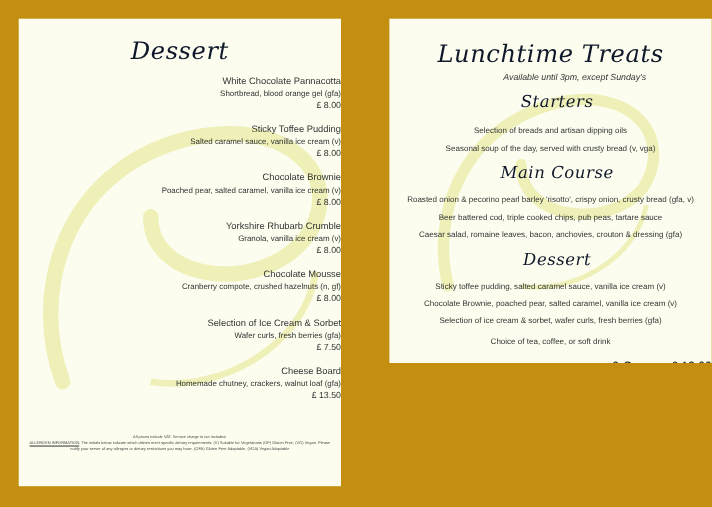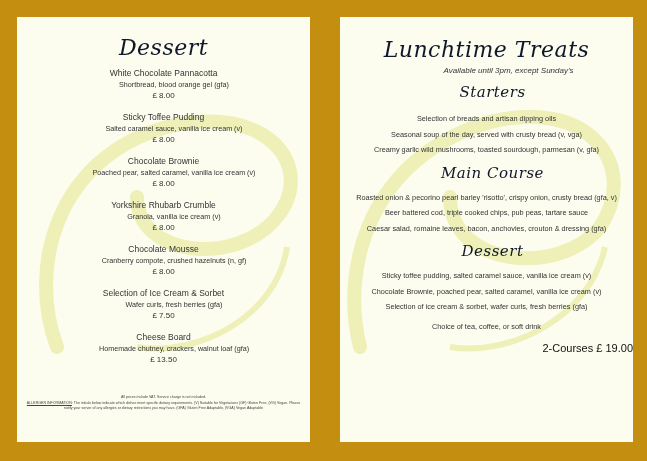--- a/index.html
+++ b/index.html
@@ -1,28 +1,28 @@
 <!DOCTYPE html>
 <html><head>
 <meta charset="utf-8">
 <style>
   html,body{margin:0;padding:0;}
   body{width:647px;height:461px;background:#c48f10;position:relative;overflow:hidden;font-family:"Liberation Sans",sans-serif;color:#222;}
   .page{position:absolute;background:#fcfdee;overflow:hidden;}
   #left{left:17px;top:17px;width:293px;height:425px;}
-  #right{left:340px;top:17px;width:293px;height:425px;}
+  #right{left:354px;top:17px;width:293px;height:313px;}
   .watermark{position:absolute;left:0;top:0;width:100%;height:100%;pointer-events:none;}
   .content{position:relative;text-align:center;}
   .script{font-family:"DejaVu Serif",serif;font-style:italic;font-weight:normal;color:#0f172a;letter-spacing:0.5px;}
   .title{font-size:22px;margin:0;}
   .h2{font-size:15px;margin:0;padding-left:12px;}
   .item-name{font-size:8.5px;color:#333;line-height:11px;}
   .item-desc{font-size:7.2px;color:#333;line-height:11px;margin-left:21px;}
   .item-price{font-size:8px;color:#333;line-height:11px;}
-  .dish{margin-bottom:11px;}
+  .dish{margin-bottom:11px;text-align:right;}
   .line{font-size:7.3px;color:#333;line-height:15.5px;}
   .sub{font-size:8px;font-style:italic;color:#333;padding-left:44px;}
   .price{font-size:11px;font-weight:normal;color:#111;line-height:17px;text-align:right;}
   .foot{position:absolute;left:8px;right:8px;top:378px;text-align:center;font-size:3.6px;color:#444;line-height:5.5px;}
   .foot u{text-decoration:underline;}
 </style>
 </head>
 <body>
 
 <div id="left" class="page">
@@ -84,21 +84,20 @@
   <div class="content">
     <div style="height:20px"></div>
     <div class="script title">Lunchtime Treats</div>
     <div style="height:4px"></div>
     <div class="sub">Available until 3pm, except Sunday's</div>
     <div style="height:8px"></div>
     <div class="script h2">Starters</div>
     <div style="height:10px"></div>
     <div class="line">Selection of breads and artisan dipping oils</div>
     <div class="line">Seasonal soup of the day, served with crusty bread (v, vga)</div>
-    <div class="line">Creamy garlic wild mushrooms, toasted sourdough, parmesan (v, gfa)</div>
     <div style="height:6px"></div>
     <div class="script h2">Main Course</div>
     <div style="height:8px"></div>
     <div class="line">Roasted onion &amp; pecorino pearl barley 'risotto', crispy onion, crusty bread (gfa, v)</div>
     <div class="line">Beer battered cod, triple cooked chips, pub peas, tartare sauce</div>
     <div class="line">Caesar salad, romaine leaves, bacon, anchovies, crouton &amp; dressing (gfa)</div>
     <div style="height:6px"></div>
     <div class="script h2">Dessert</div>
     <div style="height:8px"></div>
     <div class="line">Sticky toffee pudding, salted caramel sauce, vanilla ice cream (v)</div>

